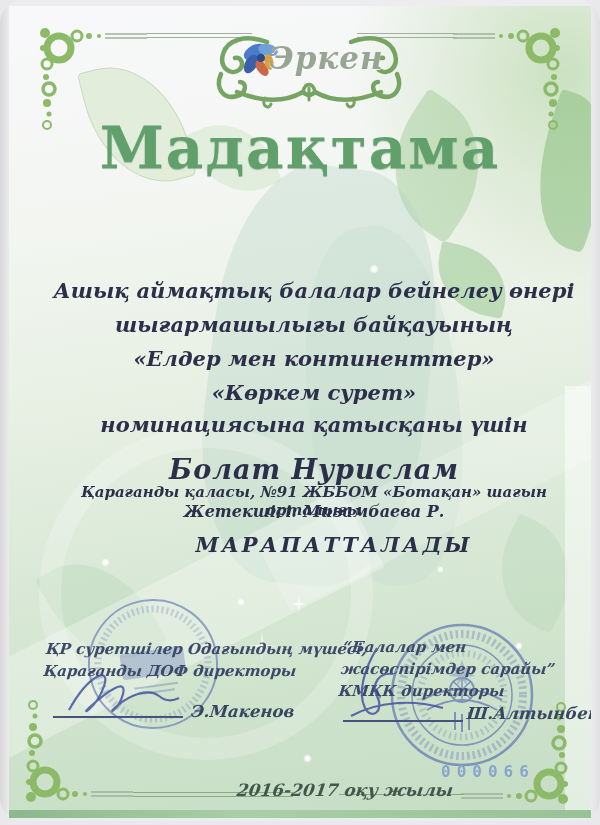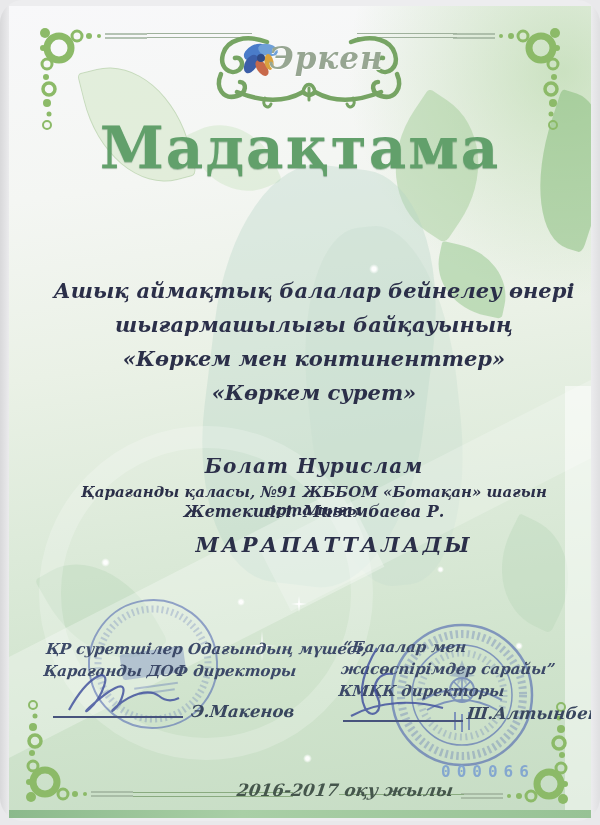--- a/index.html
+++ b/index.html
@@ -32,21 +32,21 @@
     font-size:31px;color:#97a692;letter-spacing:1px;text-shadow:0 1px 0 rgba(255,255,255,.9);}
   
   .title{position:absolute;left:0;right:0;top:108px;text-align:center;
     font-weight:bold;font-size:58px;color:#62a06b;letter-spacing:2px;
     text-shadow:0 1px 1px rgba(60,110,70,.45);}
   
   .block{position:absolute;left:28px;right:0;text-align:center;
     font-style:italic;font-weight:bold;color:#2b2f49;}
   .t21{font-size:21px;}
   .age{font-size:16px;}
-  .name{font-size:20px;letter-spacing:1px;}
+  .name{font-size:27px;letter-spacing:1px;}
   .org{font-size:15px;}
   .sup{font-size:16px;}
   .award{font-size:21px;letter-spacing:3px;transform:translateX(20px);}
   
   .sigrole{position:absolute;font-style:italic;font-weight:bold;font-size:15px;
     color:#3c4968;transform:skewX(-6deg);line-height:22px;z-index:3;}
   .signame{position:absolute;font-style:italic;font-weight:bold;font-size:16.5px;
     color:#39465f;transform:skewX(-6deg);z-index:3;}
   .sig-line{position:absolute;height:1.5px;background:#47537c;z-index:3;}
   .squiggle{position:absolute;z-index:4;}
@@ -157,22 +157,23 @@
           <circle cx="26" cy="20" r="4" fill="#2f4a86"></circle>
         </g>
       </svg>
       <div class="logo-text">Эркен</div>
     </div>
 
     <div class="title">Мадақтама</div>
 
     <div class="block t21" style="top:306px;">шығармашылығы байқауының</div>
     <div class="block t21" style="top:272px;">Ашық аймақтық балалар бейнелеу өнері</div>
-    <div class="block t21" style="top:340px;">«Көркем мен континенттер»</div>
+    <div class="block t21" style="top:340px;">«Елдер мен континенттер»</div>
     <div class="block t21" style="top:374px;">«Көркем  сурет»</div>
+    <div class="block t21" style="top:406px;">номинациясына  қатысқаны үшін</div>
     <div class="block name" style="top:448px;">Болат  Нурислам</div>
     <div class="block org" style="top:477px;">Қарағанды  қаласы,  №91 ЖББОМ  «Ботақан» шағын орталығы</div>
     <div class="block sup" style="top:496px;">Жетекшісі: Мизамбаева  Р.</div>
     <div class="block award" style="top:526px;">МАРАПАТТАЛАДЫ</div>
 
     <svg class="stamp" width="140" height="140" viewBox="0 0 140 140" style="left:74px;top:588px;transform:rotate(-8deg);opacity:.55;">
       <g fill="none" stroke="#4b62b0">
         <circle cx="70" cy="70" r="64" stroke-width="2"></circle>
         <circle cx="70" cy="70" r="55" stroke-width="7" stroke-dasharray="2 3" opacity=".45"></circle>
         <rect x="38" y="56" width="64" height="26" rx="3" fill="rgba(75,98,176,.55)" stroke="none"></rect>

